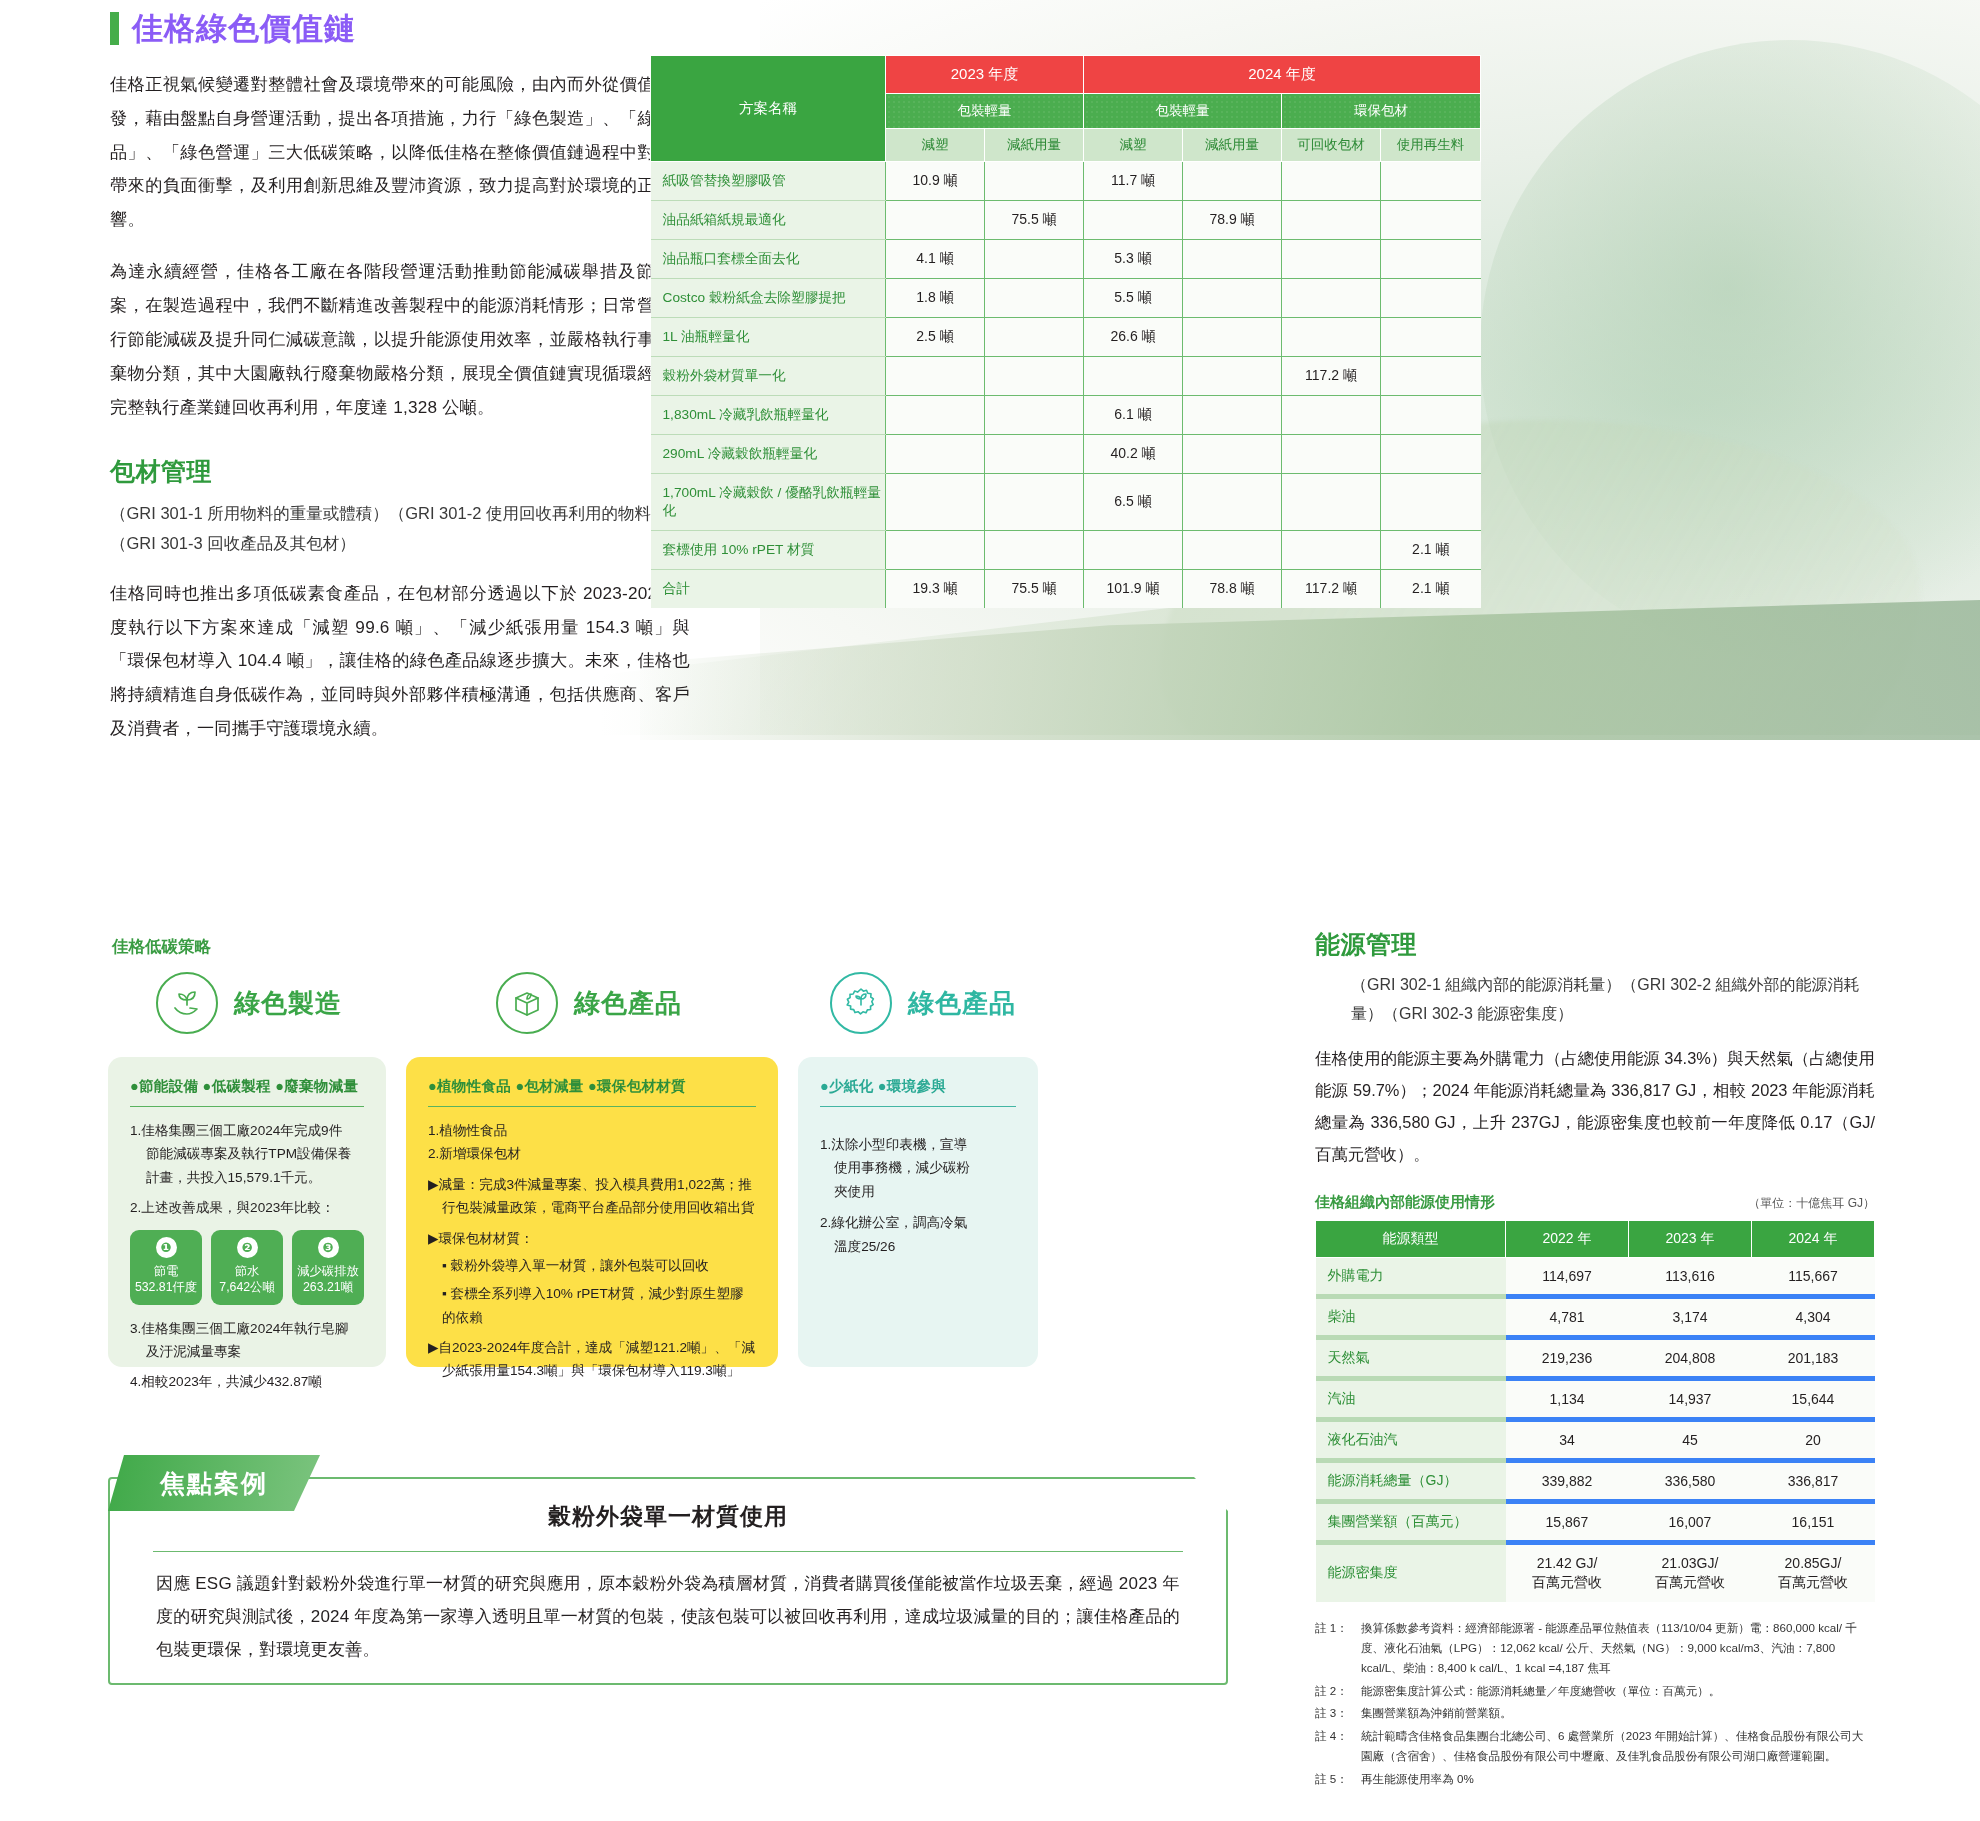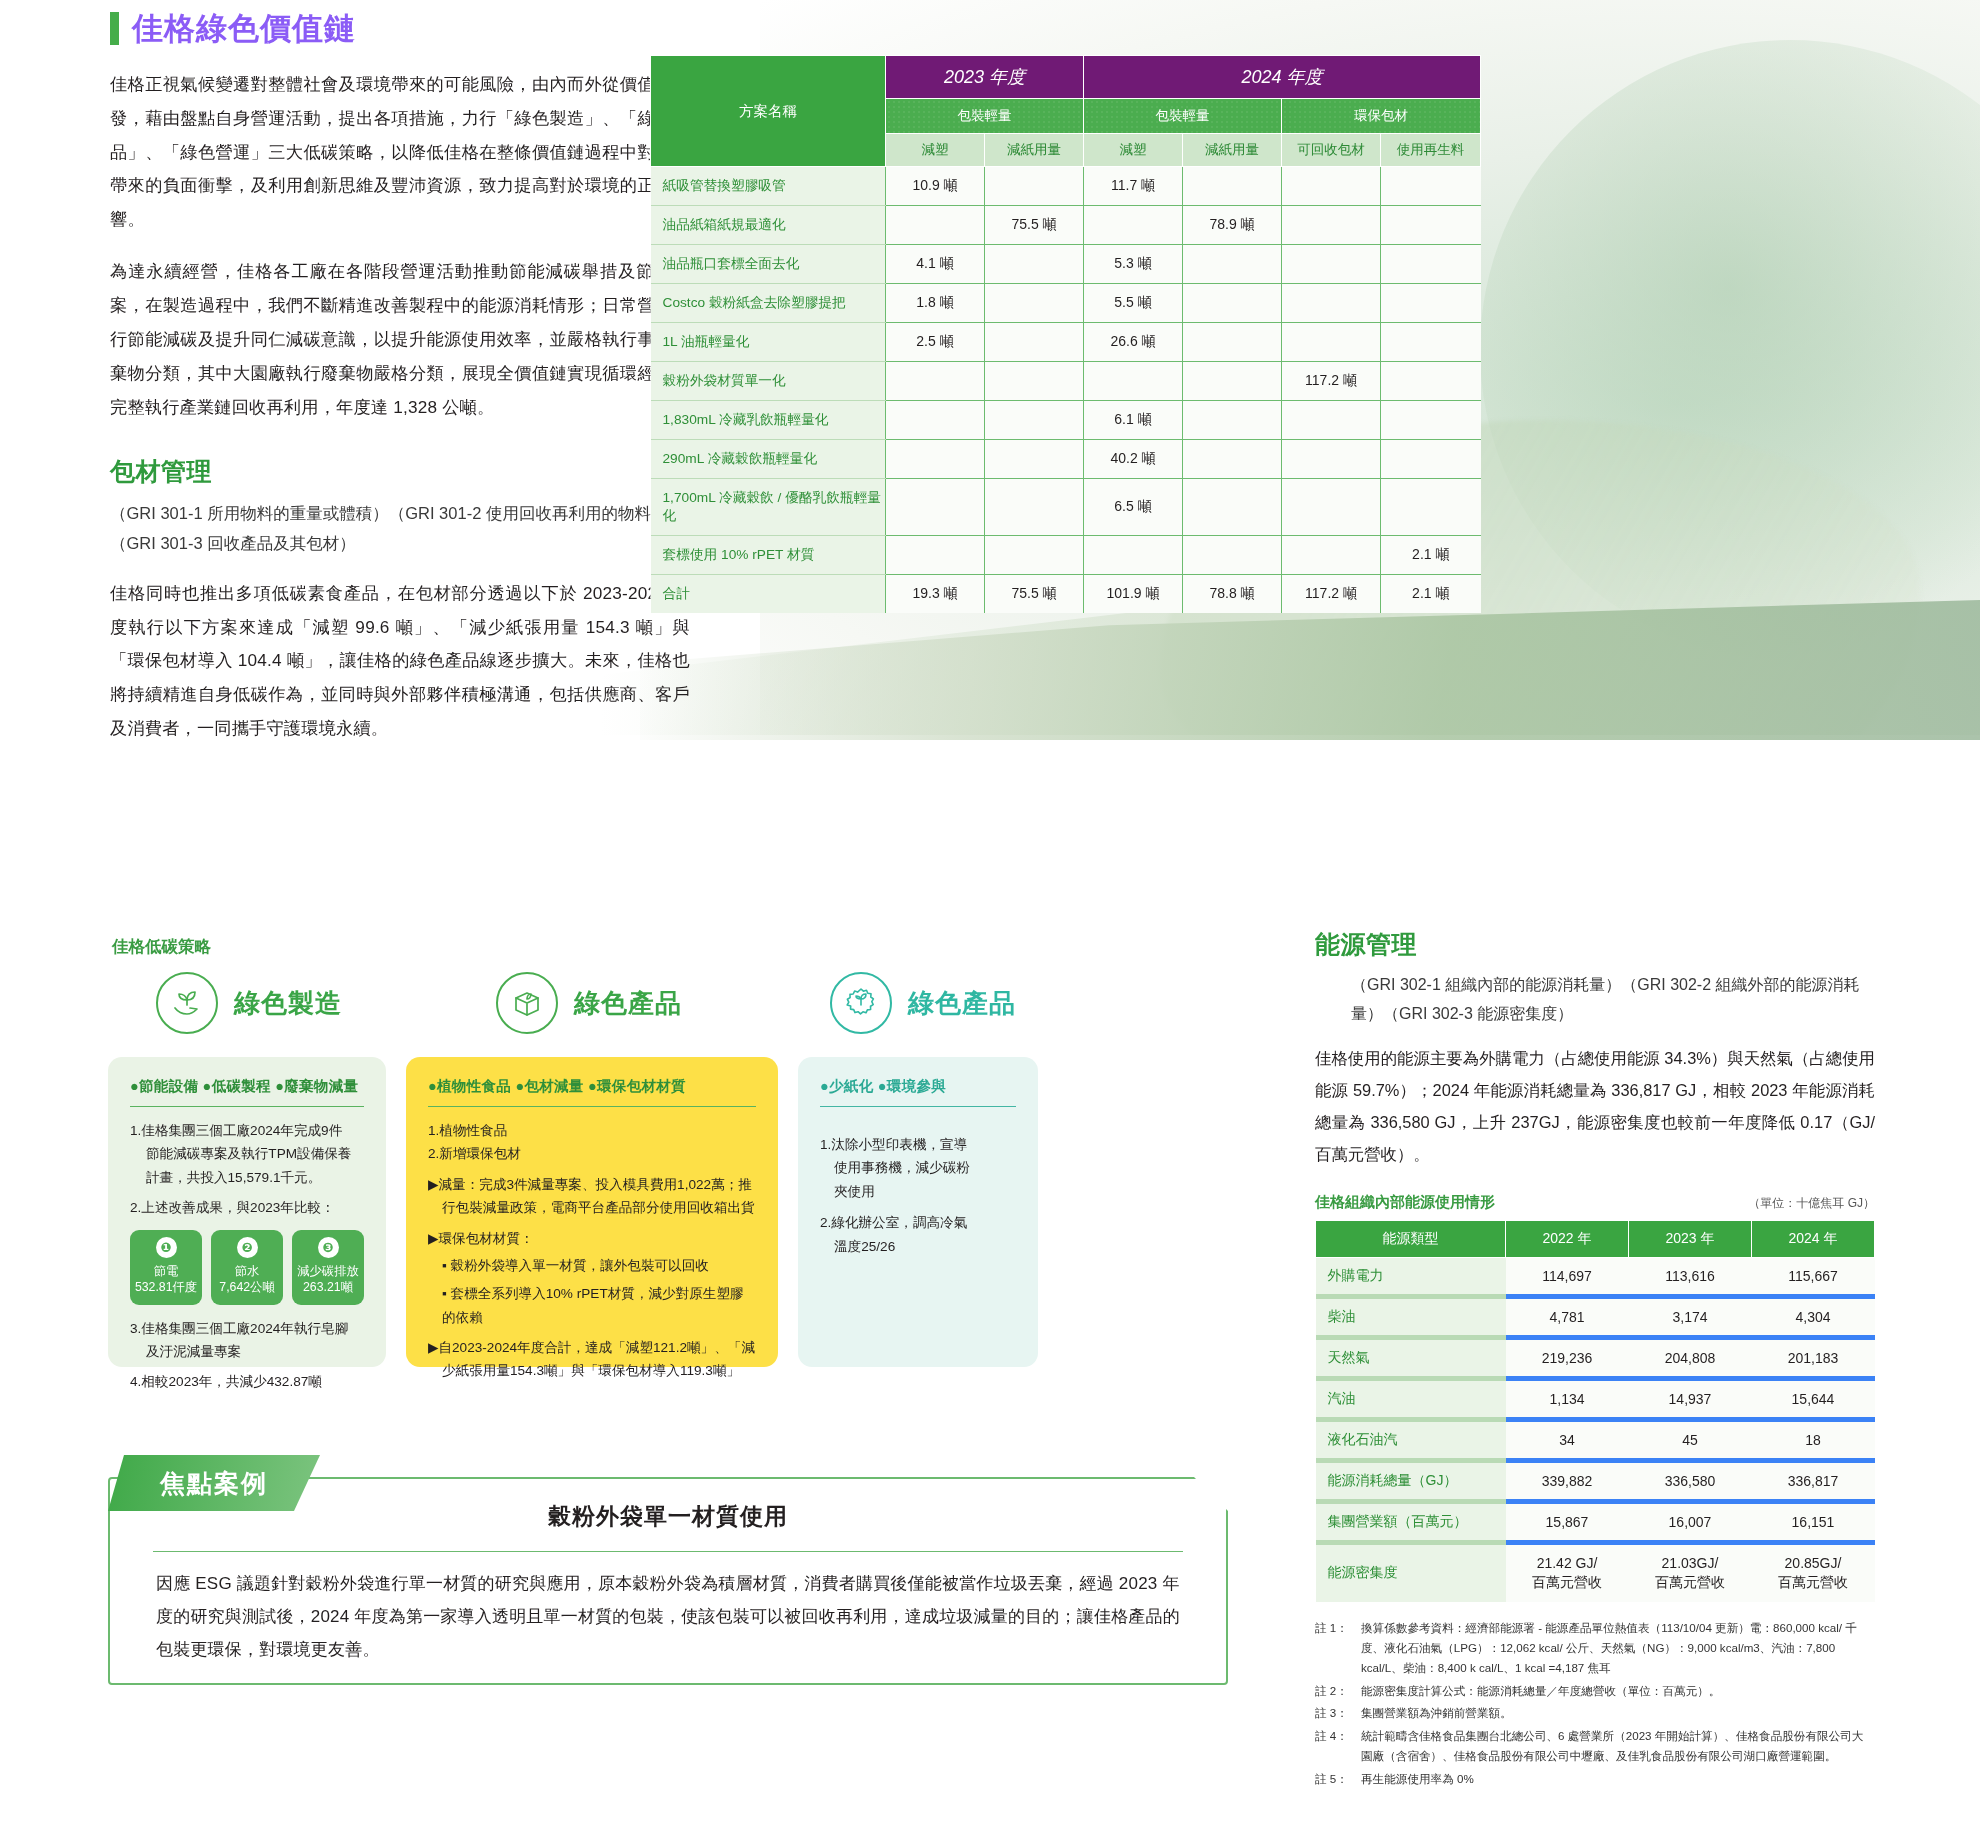--- a/index.html
+++ b/index.html
@@ -67,21 +67,21 @@
     width: 830px; border-collapse: collapse; table-layout: fixed;
     background: rgba(255,255,255,.55);
   }
   table.pkg th, table.pkg td {
     border: 1px solid #ffffff; text-align: center; vertical-align: middle;
   }
   table.pkg thead th.grp0 {
     background: #3aa541; color: #fff; font-size: 14.5px; font-weight: normal;
   }
   table.pkg thead th.yr {
-    background: #701a75; color: #fff; font-size: 18px; font-weight: normal; padding: 9px 0; font-style: italic;
+    background: #ef4444; color: #fff; font-size: 15px; font-weight: normal; padding: 9px 0;
   }
   table.pkg thead th.cat {
     background: #4bad4f; color: #fff; font-size: 13.5px; font-weight: normal; padding: 8px 0;
     background-image: radial-gradient(rgba(255,255,255,.28) .8px, transparent .9px);
     background-size: 5px 5px;
   }
   table.pkg thead th.sub {
     background: #cfe6cb; color: #2d8a36; font-size: 13.5px; font-weight: normal; padding: 7px 0;
   }
   table.pkg tbody td {
@@ -500,21 +500,21 @@
         <tr>
           <td class="rname">汽油</td>
           <td>1,134</td>
           <td>14,937</td>
           <td>15,644</td>
         </tr>
         <tr>
           <td class="rname">液化石油汽</td>
           <td>34</td>
           <td>45</td>
-          <td>18</td>
+          <td>20</td>
         </tr>
         <tr>
           <td class="rname">能源消耗總量（GJ）</td>
           <td>339,882</td>
           <td>336,580</td>
           <td>336,817</td>
         </tr>
         <tr>
           <td class="rname">集團營業額（百萬元）</td>
           <td>15,867</td>

